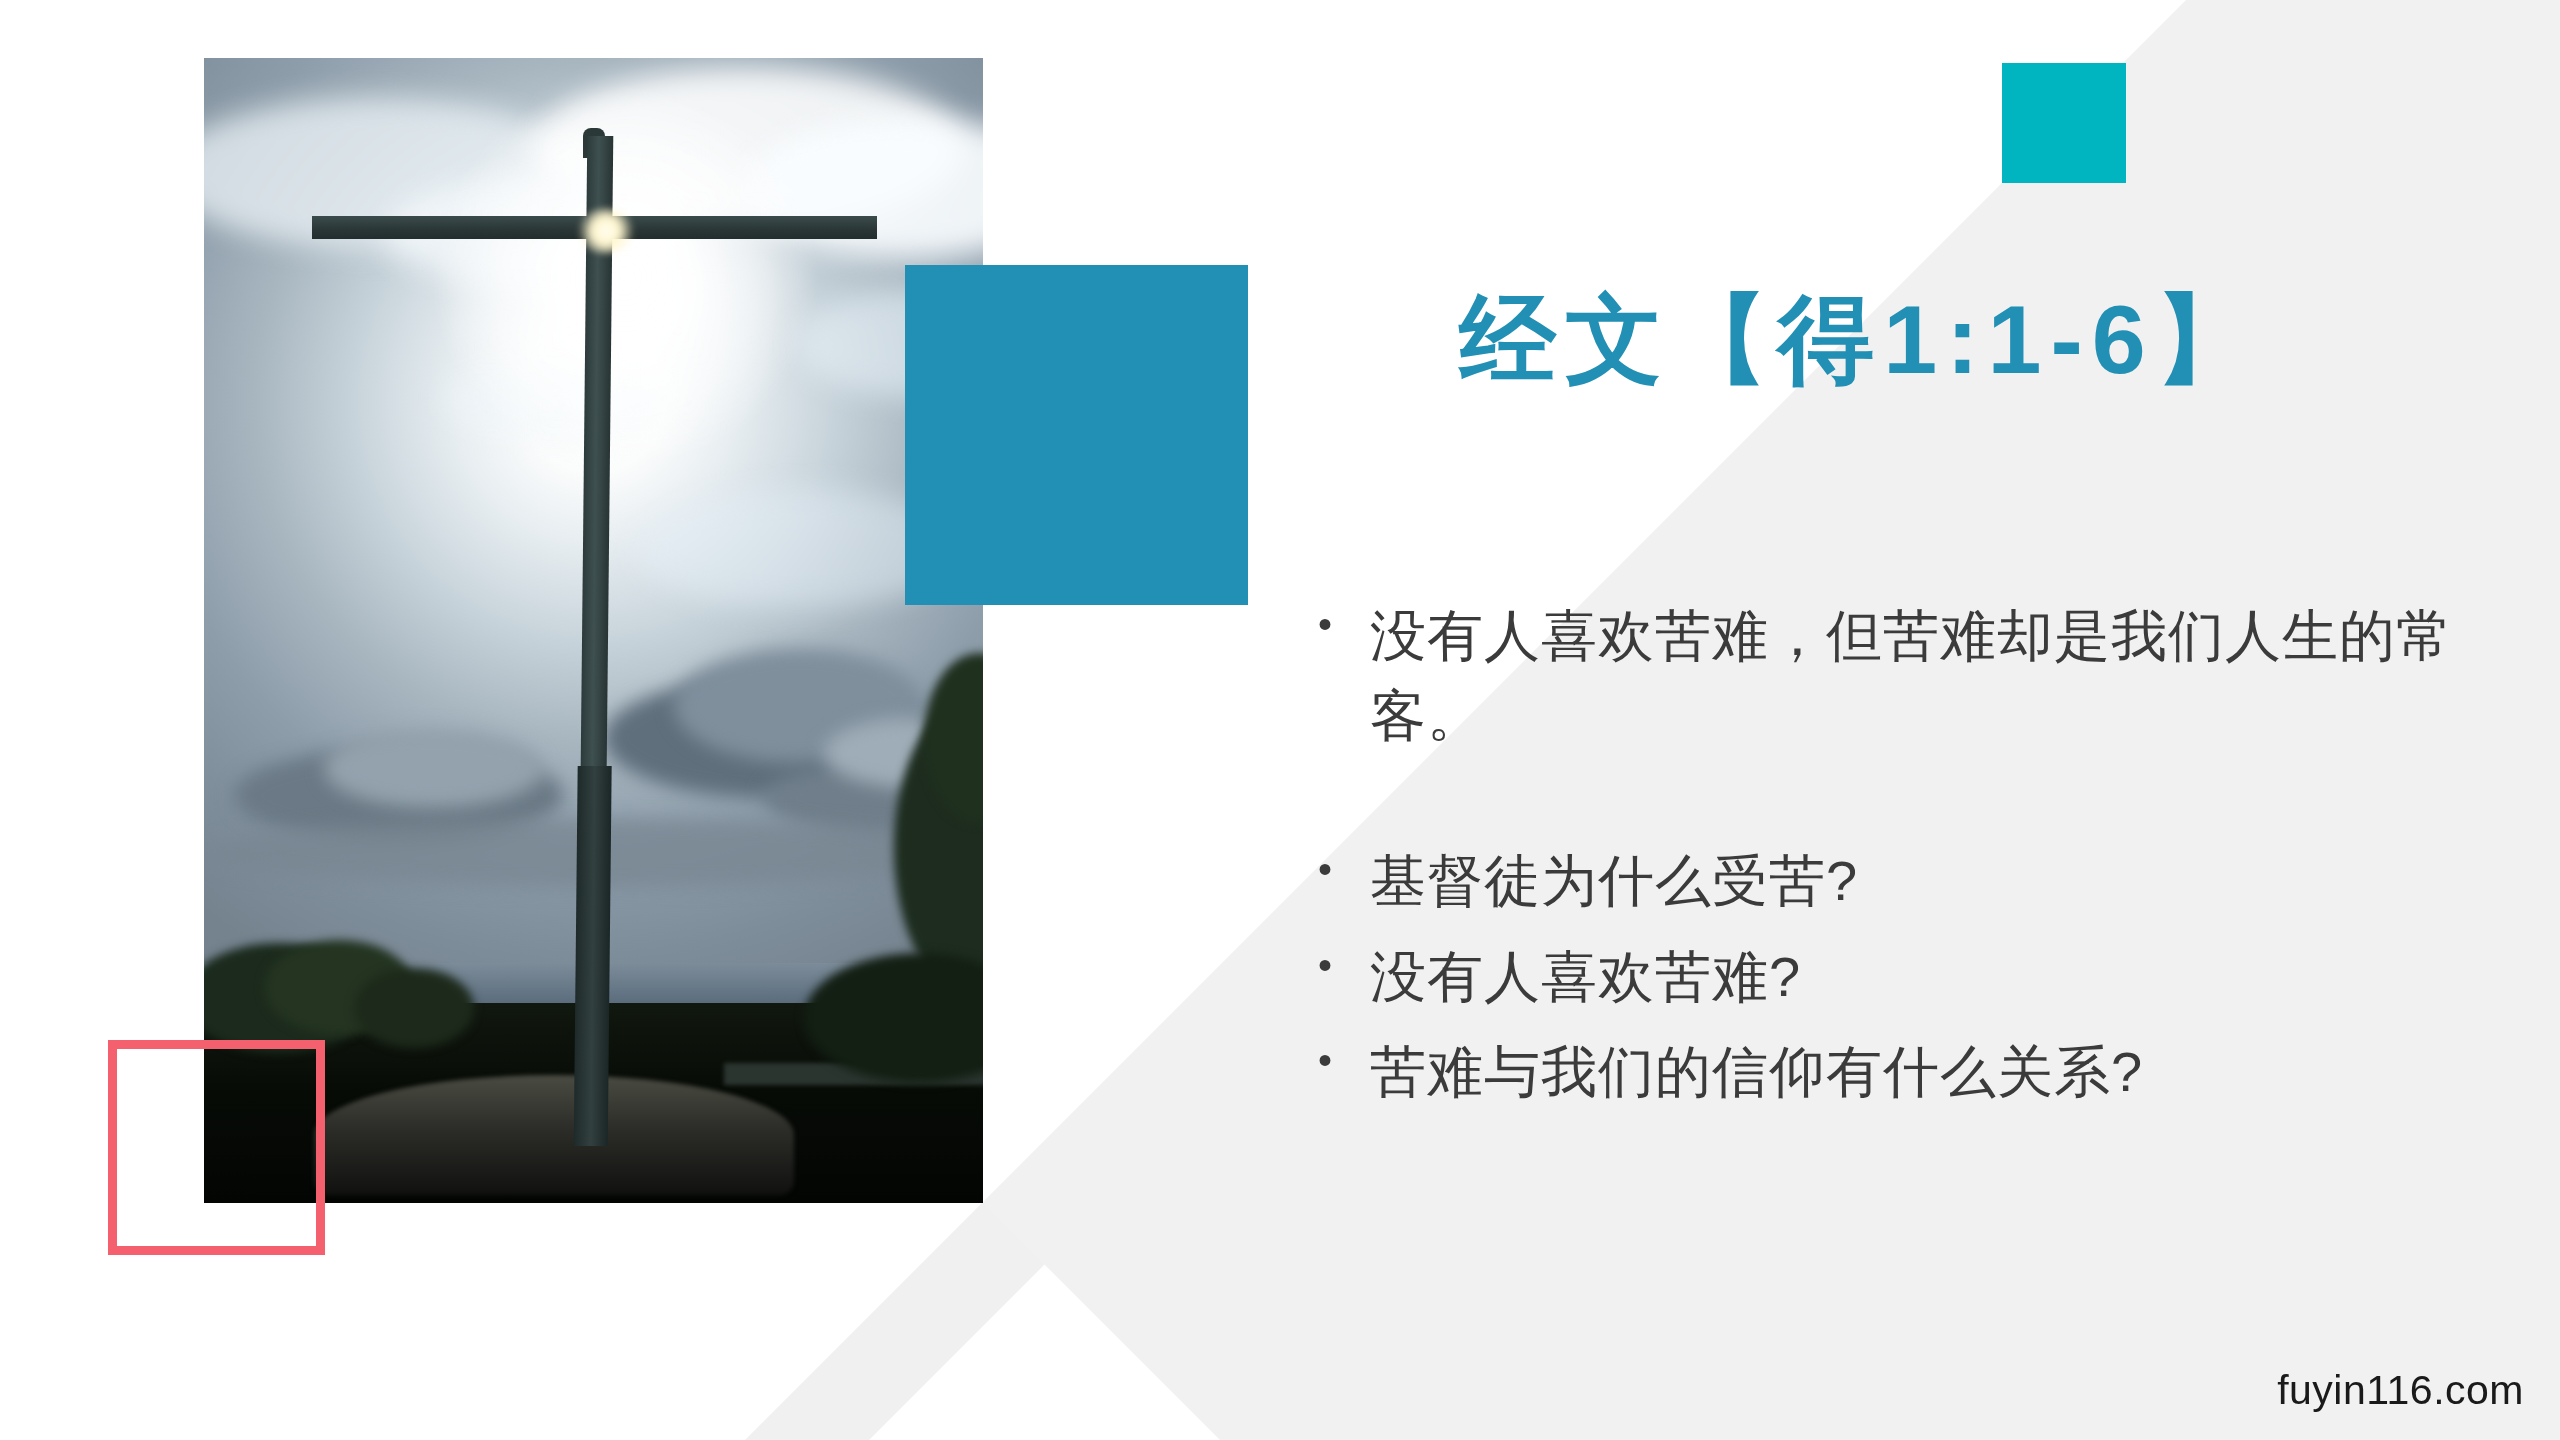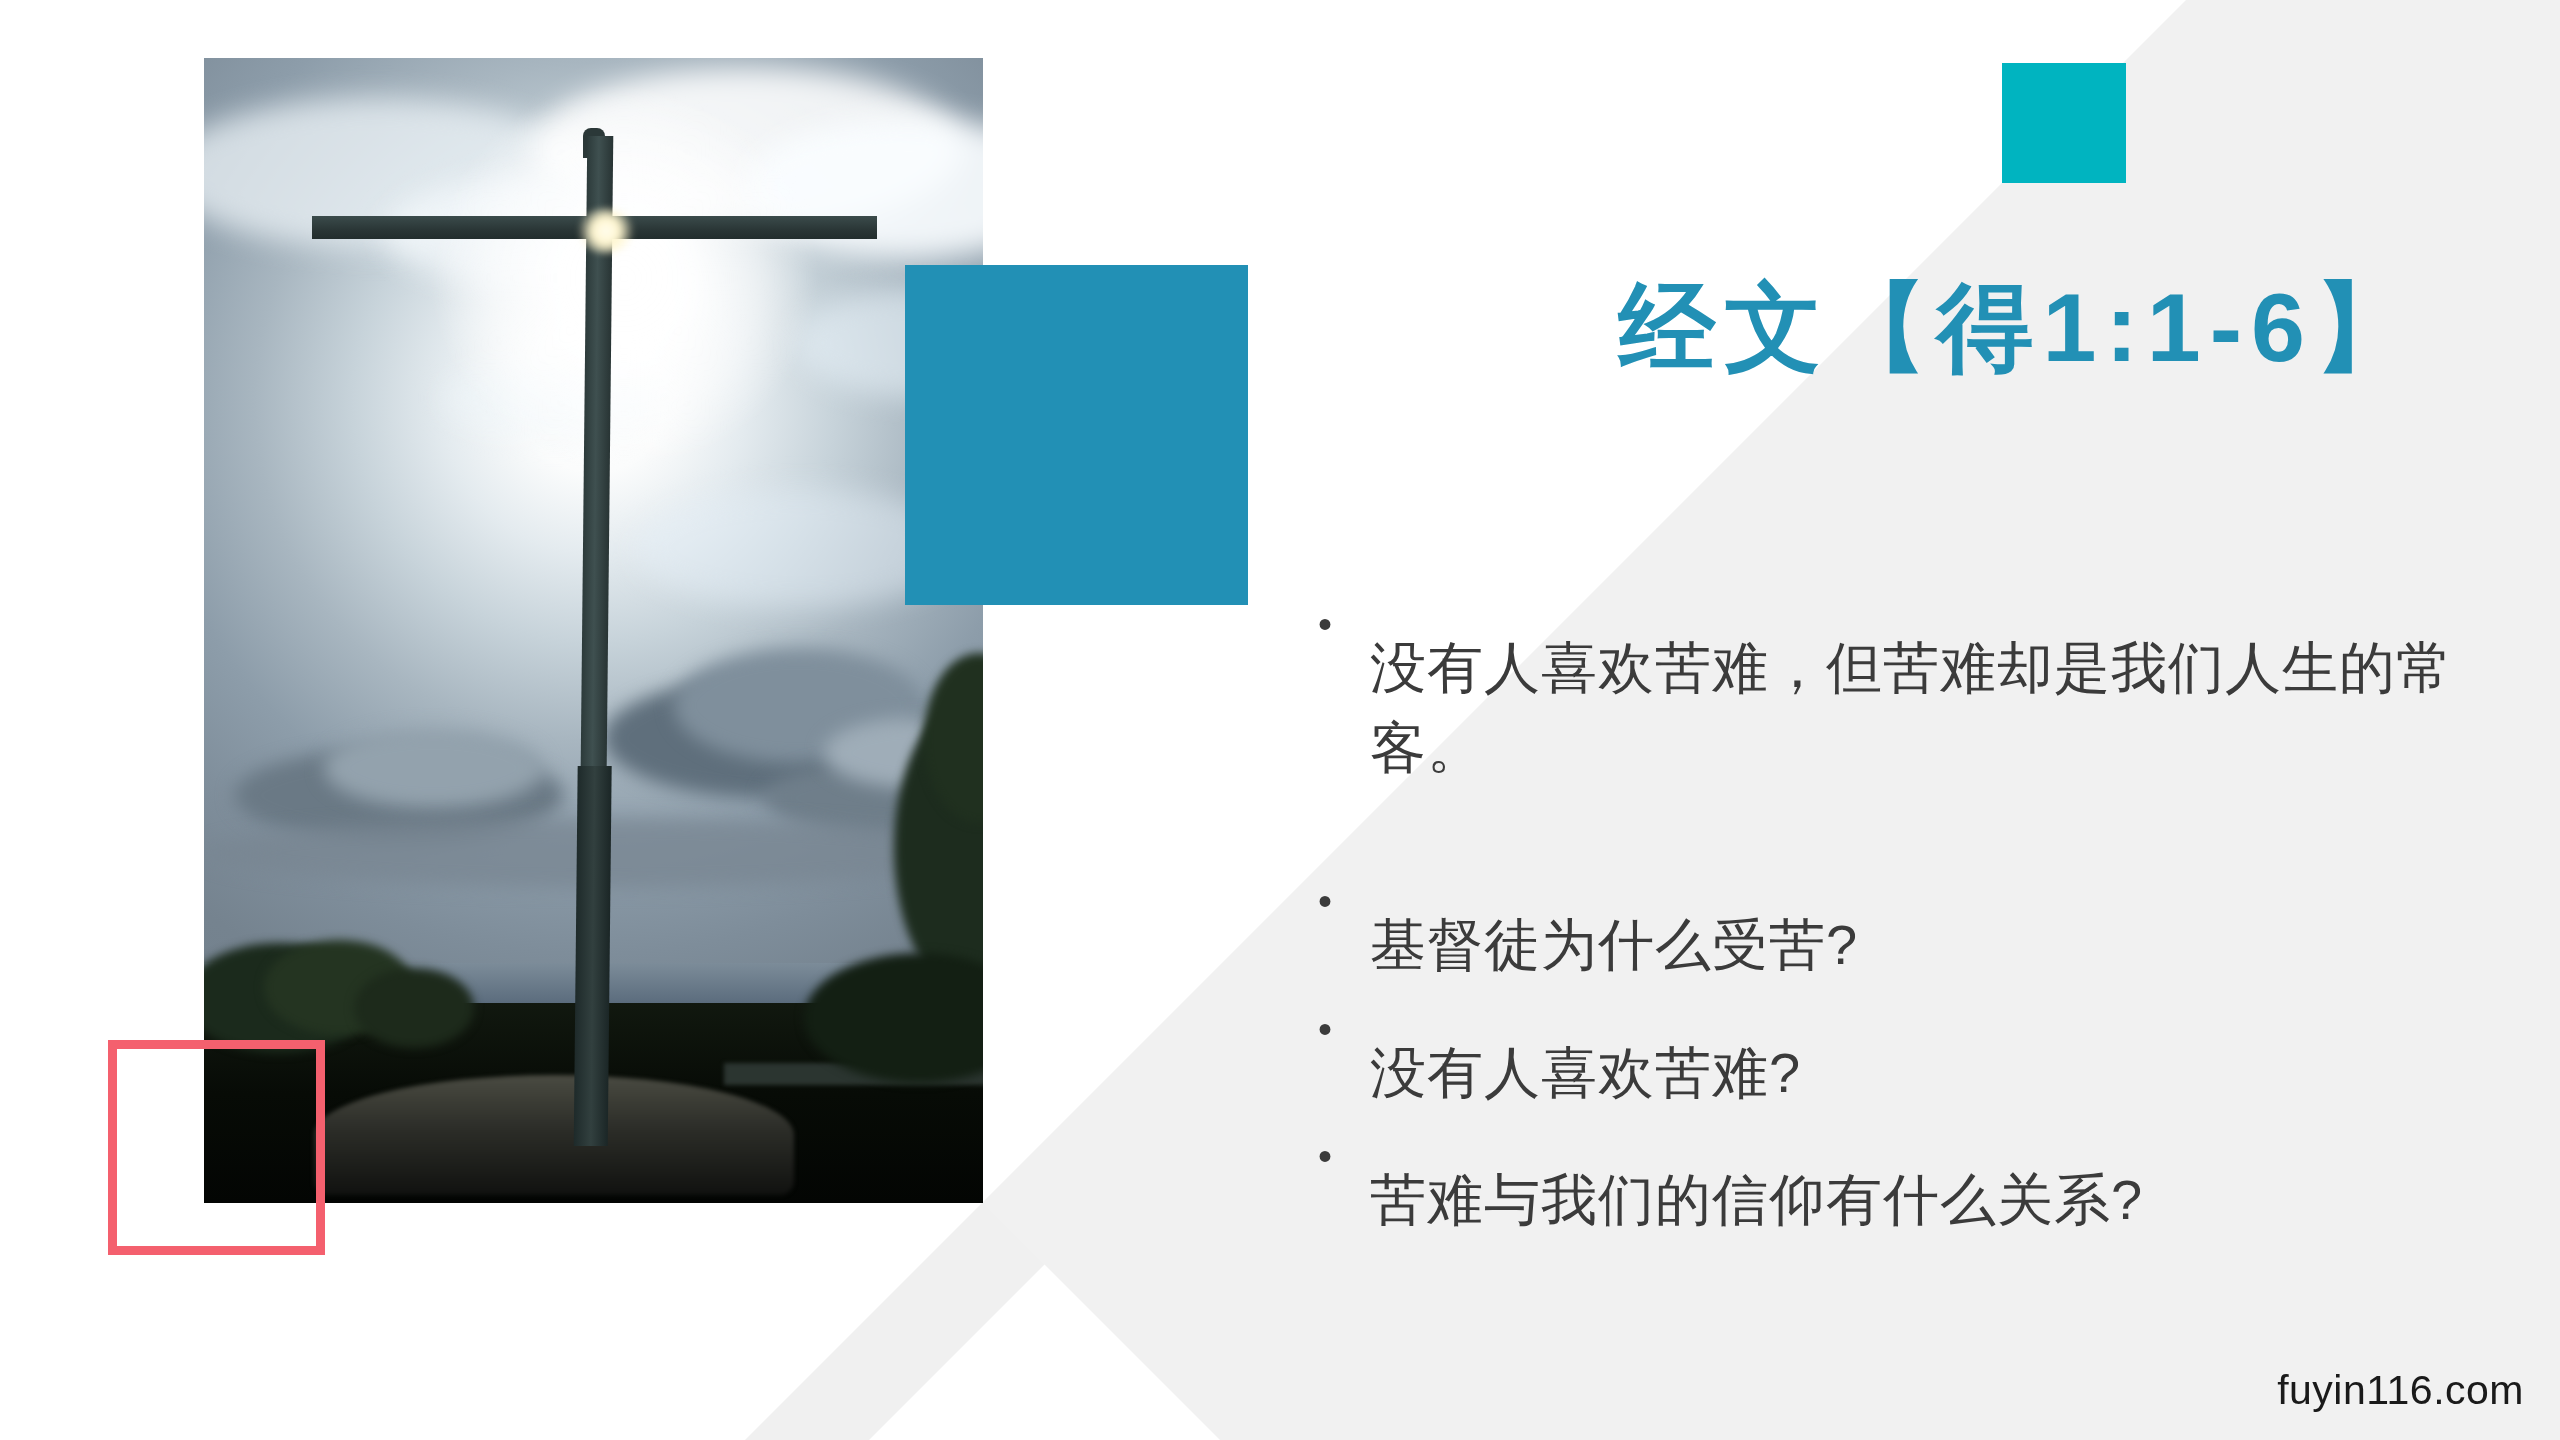--- a/index.html
+++ b/index.html
@@ -228,23 +228,23 @@
     width: 217px;
     height: 215px;
     border: 9px solid var(--pink);
     box-sizing: border-box;
   }
 
   
   .title {
     position: absolute;
     left: 1300px;
-    top: 272px;
+    top: 284px;
     width: 1120px;
-    text-align: right;
+    text-align: center;
     color: var(--steel);
     font-size: 97px;
     font-weight: bold;
     letter-spacing: 9px;
     line-height: 1.15;
     white-space: nowrap;
   }
 
   .bullets {
     position: absolute;
@@ -263,21 +263,20 @@
   .b-dot {
     flex: 0 0 auto;
     width: 52px;
     font-size: 40px;
     line-height: 1.42;
     text-align: left;
     color: #3b3b3b;
   }
   .b-text {
     flex: 1 1 auto;
-    margin-top: 32px;
   }
   .b-gap { height: 86px; }
   .b-space { height: 16px; }
 
   .watermark {
     position: absolute;
     right: 36px;
     bottom: 26px;
     font-size: 41px;
     color: #1a1a1a;

